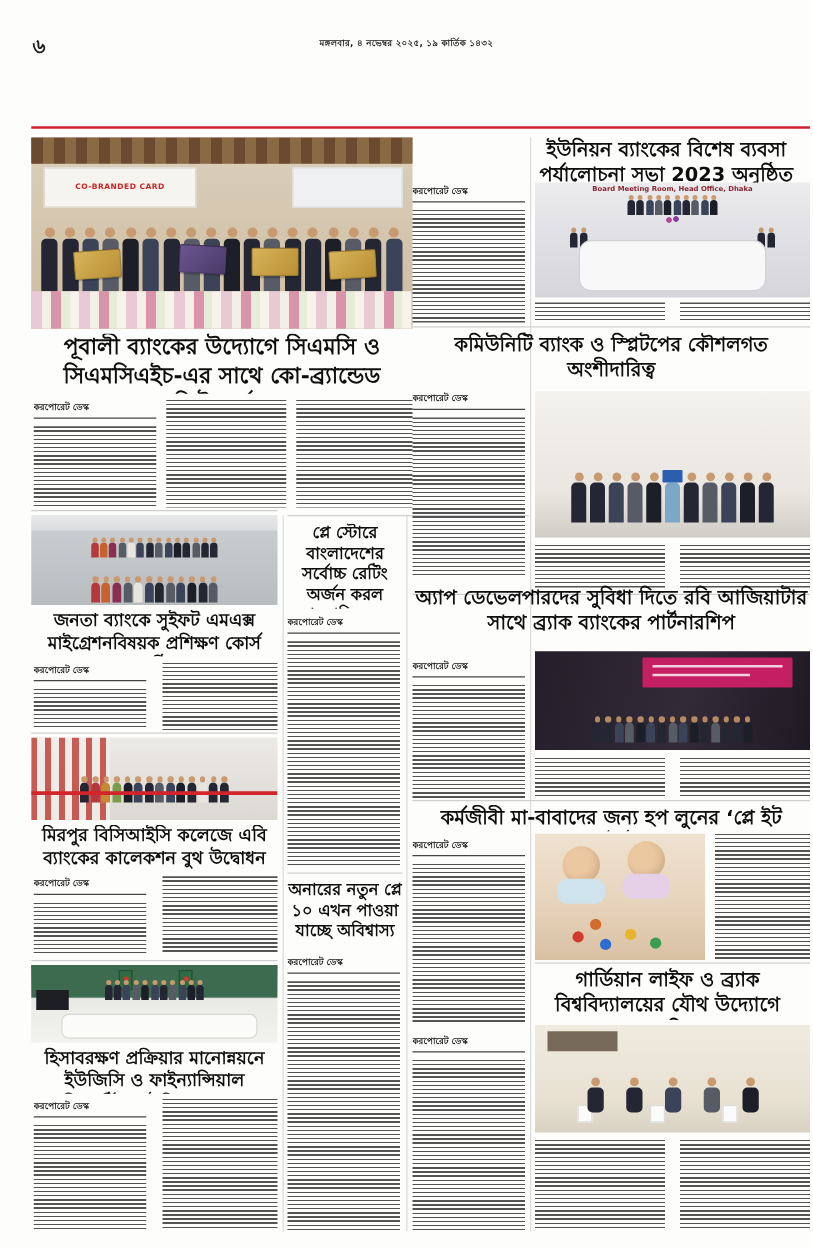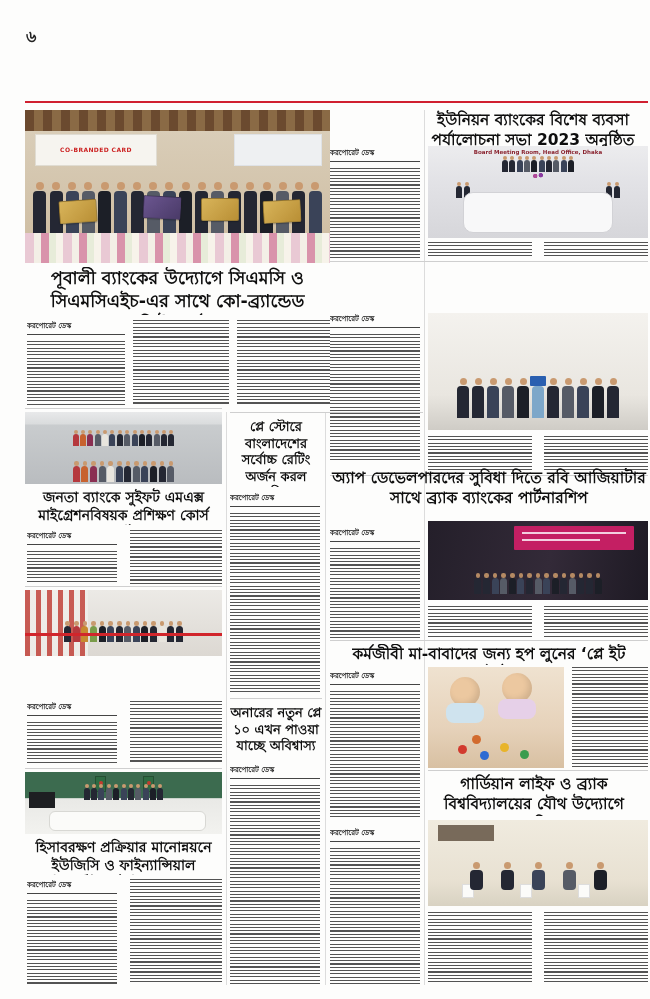--- a/index.html
+++ b/index.html
@@ -112,20 +112,21 @@
   .ph-hisab .flag::after{content:"";position:absolute;top:4px;left:2.5px;width:4px;height:4px;border-radius:50%;background:#c23b2e;}
   .ph-hisab .tv{position:absolute;left:4px;top:20px;width:26px;height:16px;background:#1d1f22;}
   .ph-hisab .table{position:absolute;left:12%;right:8%;bottom:3px;height:18px;background:#fbfbf9;border-radius:6px;border:1px solid #d8d8d4;}
 </style>
 </head>
 <body>
 
 <div id="page">
 
   <div id="pageno" class="abs" style="left:26px;top:24px;">৬</div>
+  <div id="dateline" class="abs" style="top:29px;">মঙ্গলবার, ৪ নভেম্বর ২০২৫, ১৯ কার্তিক ১৪৩২</div>
   <div id="redrule" class="abs" style="left: 25px; top: 101px; width: 623px; background: rgb(208, 32, 48);"></div>
 
   <div class="vrule" style="left:226px;top:412px;height:573px;"></div>
   <div class="vrule" style="left:325px;top:412px;height:573px;"></div>
   <div class="vrule" style="left:424px;top:110px;height:875px;"></div>
 
   <div class="photo ph-pubali" style="left:25px;top:110px;width:305px;height:153px;">
     <div class="wood"></div>
     <div class="backdrop">CO-BRANDED CARD</div>
     <div class="backdrop2"></div>
@@ -151,20 +152,21 @@
   <div class="byline abs" style="left:27px;top:530px;width:90px;">করপোরেট ডেস্ক</div>
   <div class="greek abs" style="left:27px;top:551px;width:90px;height:33px;"></div>
   <div class="greek abs" style="left:130px;top:530px;width:92px;height:54px;"></div>
 
   <div class="hrule" style="left:25px;top:586px;width:197px;"></div>
   <div class="photo ph-mirpur" style="left:25px;top:590px;width:197px;height:66px;">
     <div class="stripes"></div>
     <div class="prow sm" style="bottom:14px;"><i class="person"></i><i class="person"></i><i class="person"></i><i class="person"></i><i class="person"></i><i class="person"></i><i class="person"></i><i class="person"></i><i class="person"></i><i class="person"></i><i class="person"></i><i class="person"></i><i class="person"></i><i class="person"></i></div>
     <div class="ribbon"></div>
   </div>
+  <div class="headline h-md abs" style="left:25px;top:660px;width:197px;height:37px;">মিরপুর বিসিআইসি কলেজে এবি ব্যাংকের কালেকশন বুথ উদ্বোধন</div>
   <div class="byline abs" style="left:27px;top:701px;width:90px;">করপোরেট ডেস্ক</div>
   <div class="greek abs" style="left:27px;top:722px;width:90px;height:42px;"></div>
   <div class="greek abs" style="left:130px;top:701px;width:92px;height:63px;"></div>
 
   <div class="hrule" style="left:25px;top:768px;width:197px;"></div>
   <div class="photo ph-hisab" style="left:25px;top:772px;width:197px;height:62px;">
     <div class="band"></div>
     <div class="flag" style="left:70px;"></div>
     <div class="flag" style="left:118px;"></div>
     <div class="tv"></div>
@@ -194,20 +196,21 @@
     <div class="flower"></div>
     <div class="prow xs" style="top:14px;"><i class="person"></i><i class="person"></i><i class="person"></i><i class="person"></i><i class="person"></i><i class="person"></i><i class="person"></i><i class="person"></i><i class="person"></i><i class="person"></i></div>
     <div class="prow xs" style="top:40px;left:-150px;"><i class="person"></i><i class="person"></i></div>
     <div class="prow xs" style="top:40px;right:-150px;"><i class="person"></i><i class="person"></i></div>
     <div class="table"></div>
   </div>
   <div class="greek abs" style="left:428px;top:242px;width:104px;height:16px;"></div>
   <div class="greek abs" style="left:544px;top:242px;width:104px;height:16px;"></div>
 
   <div class="hrule" style="left:330px;top:261px;width:318px;"></div>
+  <div class="headline h-lg abs" style="left:330px;top:266px;width:318px;height:42px;">কমিউনিটি ব্যাংক ও স্প্লিটপের কৌশলগত অংশীদারিত্ব</div>
   <div class="byline abs" style="left:330px;top:313px;width:90px;">করপোরেট ডেস্ক</div>
   <div class="greek abs" style="left:330px;top:334px;width:90px;height:126px;"></div>
   <div class="photo ph-comm" style="left:428px;top:313px;width:220px;height:117px;">
     <div class="prow md" style="bottom:12px;"><i class="person"></i><i class="person"></i><i class="person"></i><i class="person"></i><i class="person"></i><i class="person"></i><i class="person"></i><i class="person"></i><i class="person"></i><i class="person"></i><i class="person"></i></div>
     <div class="folder"></div>
   </div>
   <div class="greek abs" style="left:428px;top:436px;width:104px;height:34px;"></div>
   <div class="greek abs" style="left:544px;top:436px;width:104px;height:34px;"></div>
 
   <div class="hrule" style="left:330px;top:475px;width:318px;"></div>

